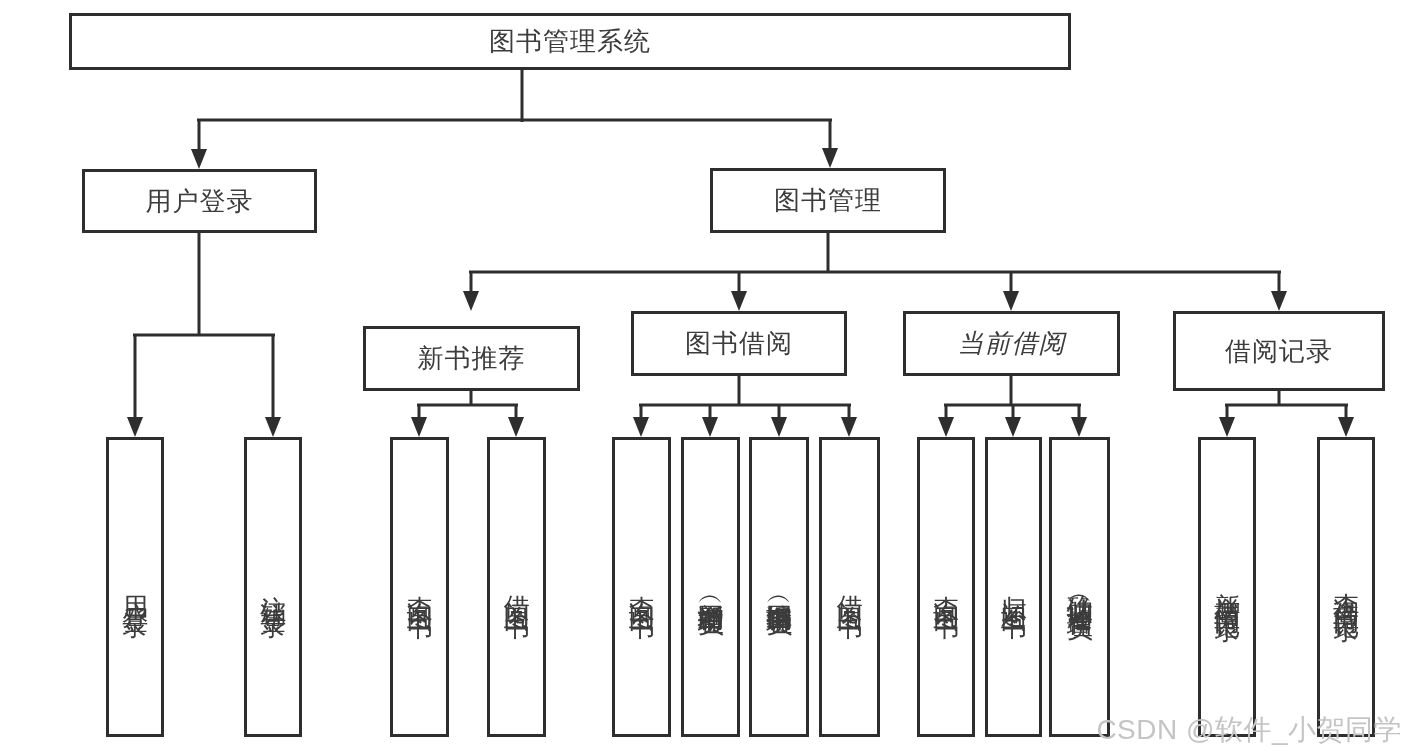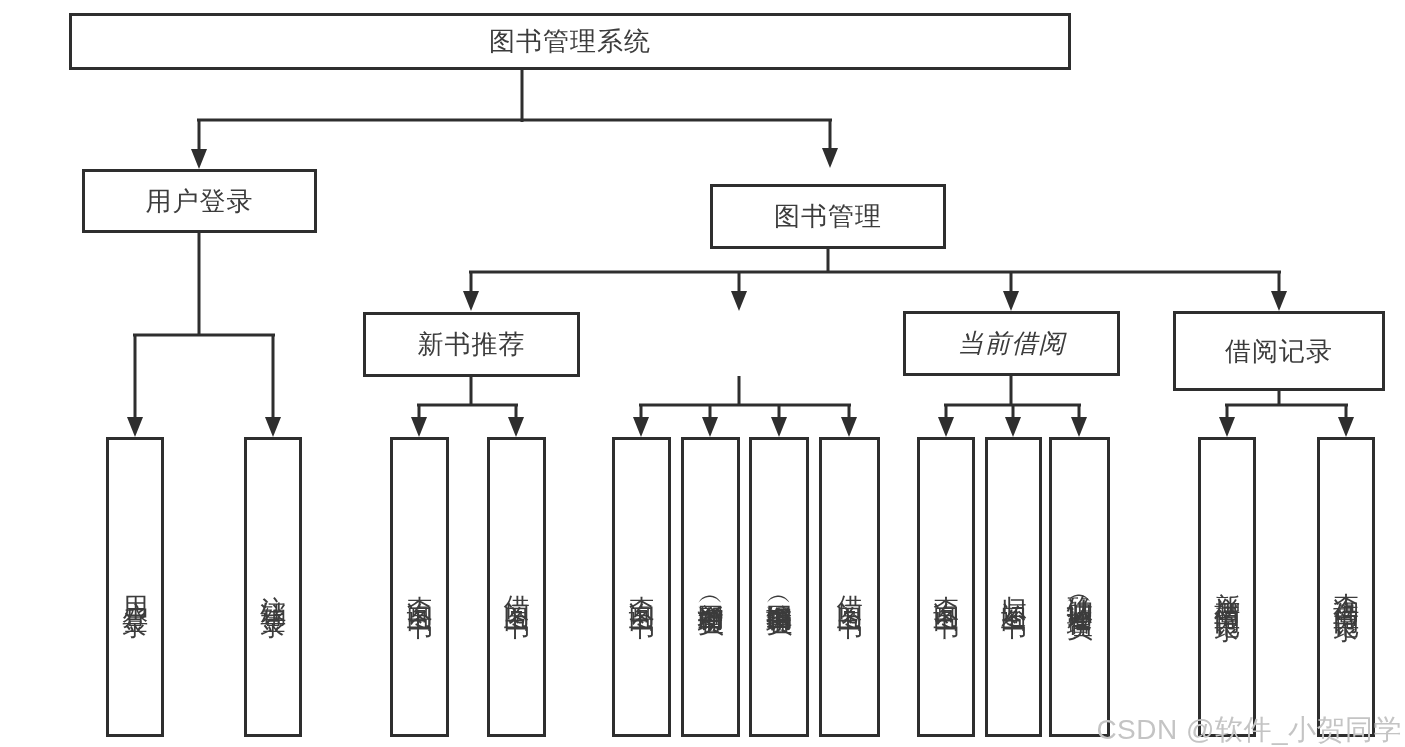--- a/index.html
+++ b/index.html
@@ -72,23 +72,24 @@
     <g>
       <path d="M1279 377 V406 M1225 405 H1348 M1227 405 V419 M1346 405 V419"></path>
       <polygon points="1219,417 1235,417 1227,437"></polygon>
       <polygon points="1338,417 1354,417 1346,437"></polygon>
     </g>
   </svg>
 
   <div class="box" style="left:21px;top:13px;width:1002px;height:57px;margin-left:48px;">图书管理系统</div>
 
   <div class="box" style="left:82px;top:169px;width:235px;height:64px;">用户登录</div>
-  <div class="box" style="left:710px;top:184px;width:236px;height:65px;">图书管理</div>
+  <div class="box" style="left:710px;top:168px;width:236px;height:65px;">图书管理</div>
 
-  <div class="box" style="left:363px;top:312px;width:217px;height:65px;">新书推荐</div>
+  <div class="box" style="left:363px;top:326px;width:217px;height:65px;">新书推荐</div>
+  <div class="box" style="left:631px;top:311px;width:216px;height:65px;">图书借阅</div>
   <div class="box" style="left:903px;top:311px;width:217px;height:65px;font-style:italic;">当前借阅</div>
   <div class="box" style="left:1173px;top:311px;width:212px;height:80px;">借阅记录</div>
 
   <div class="box vbox" style="left:106px;top:437px;width:58px;height:300px;">
     <span>用户登录</span>
   </div>
   <div class="box vbox" style="left:244px;top:437px;width:58px;height:300px;">
     <span>注销登录</span>
   </div>
 

